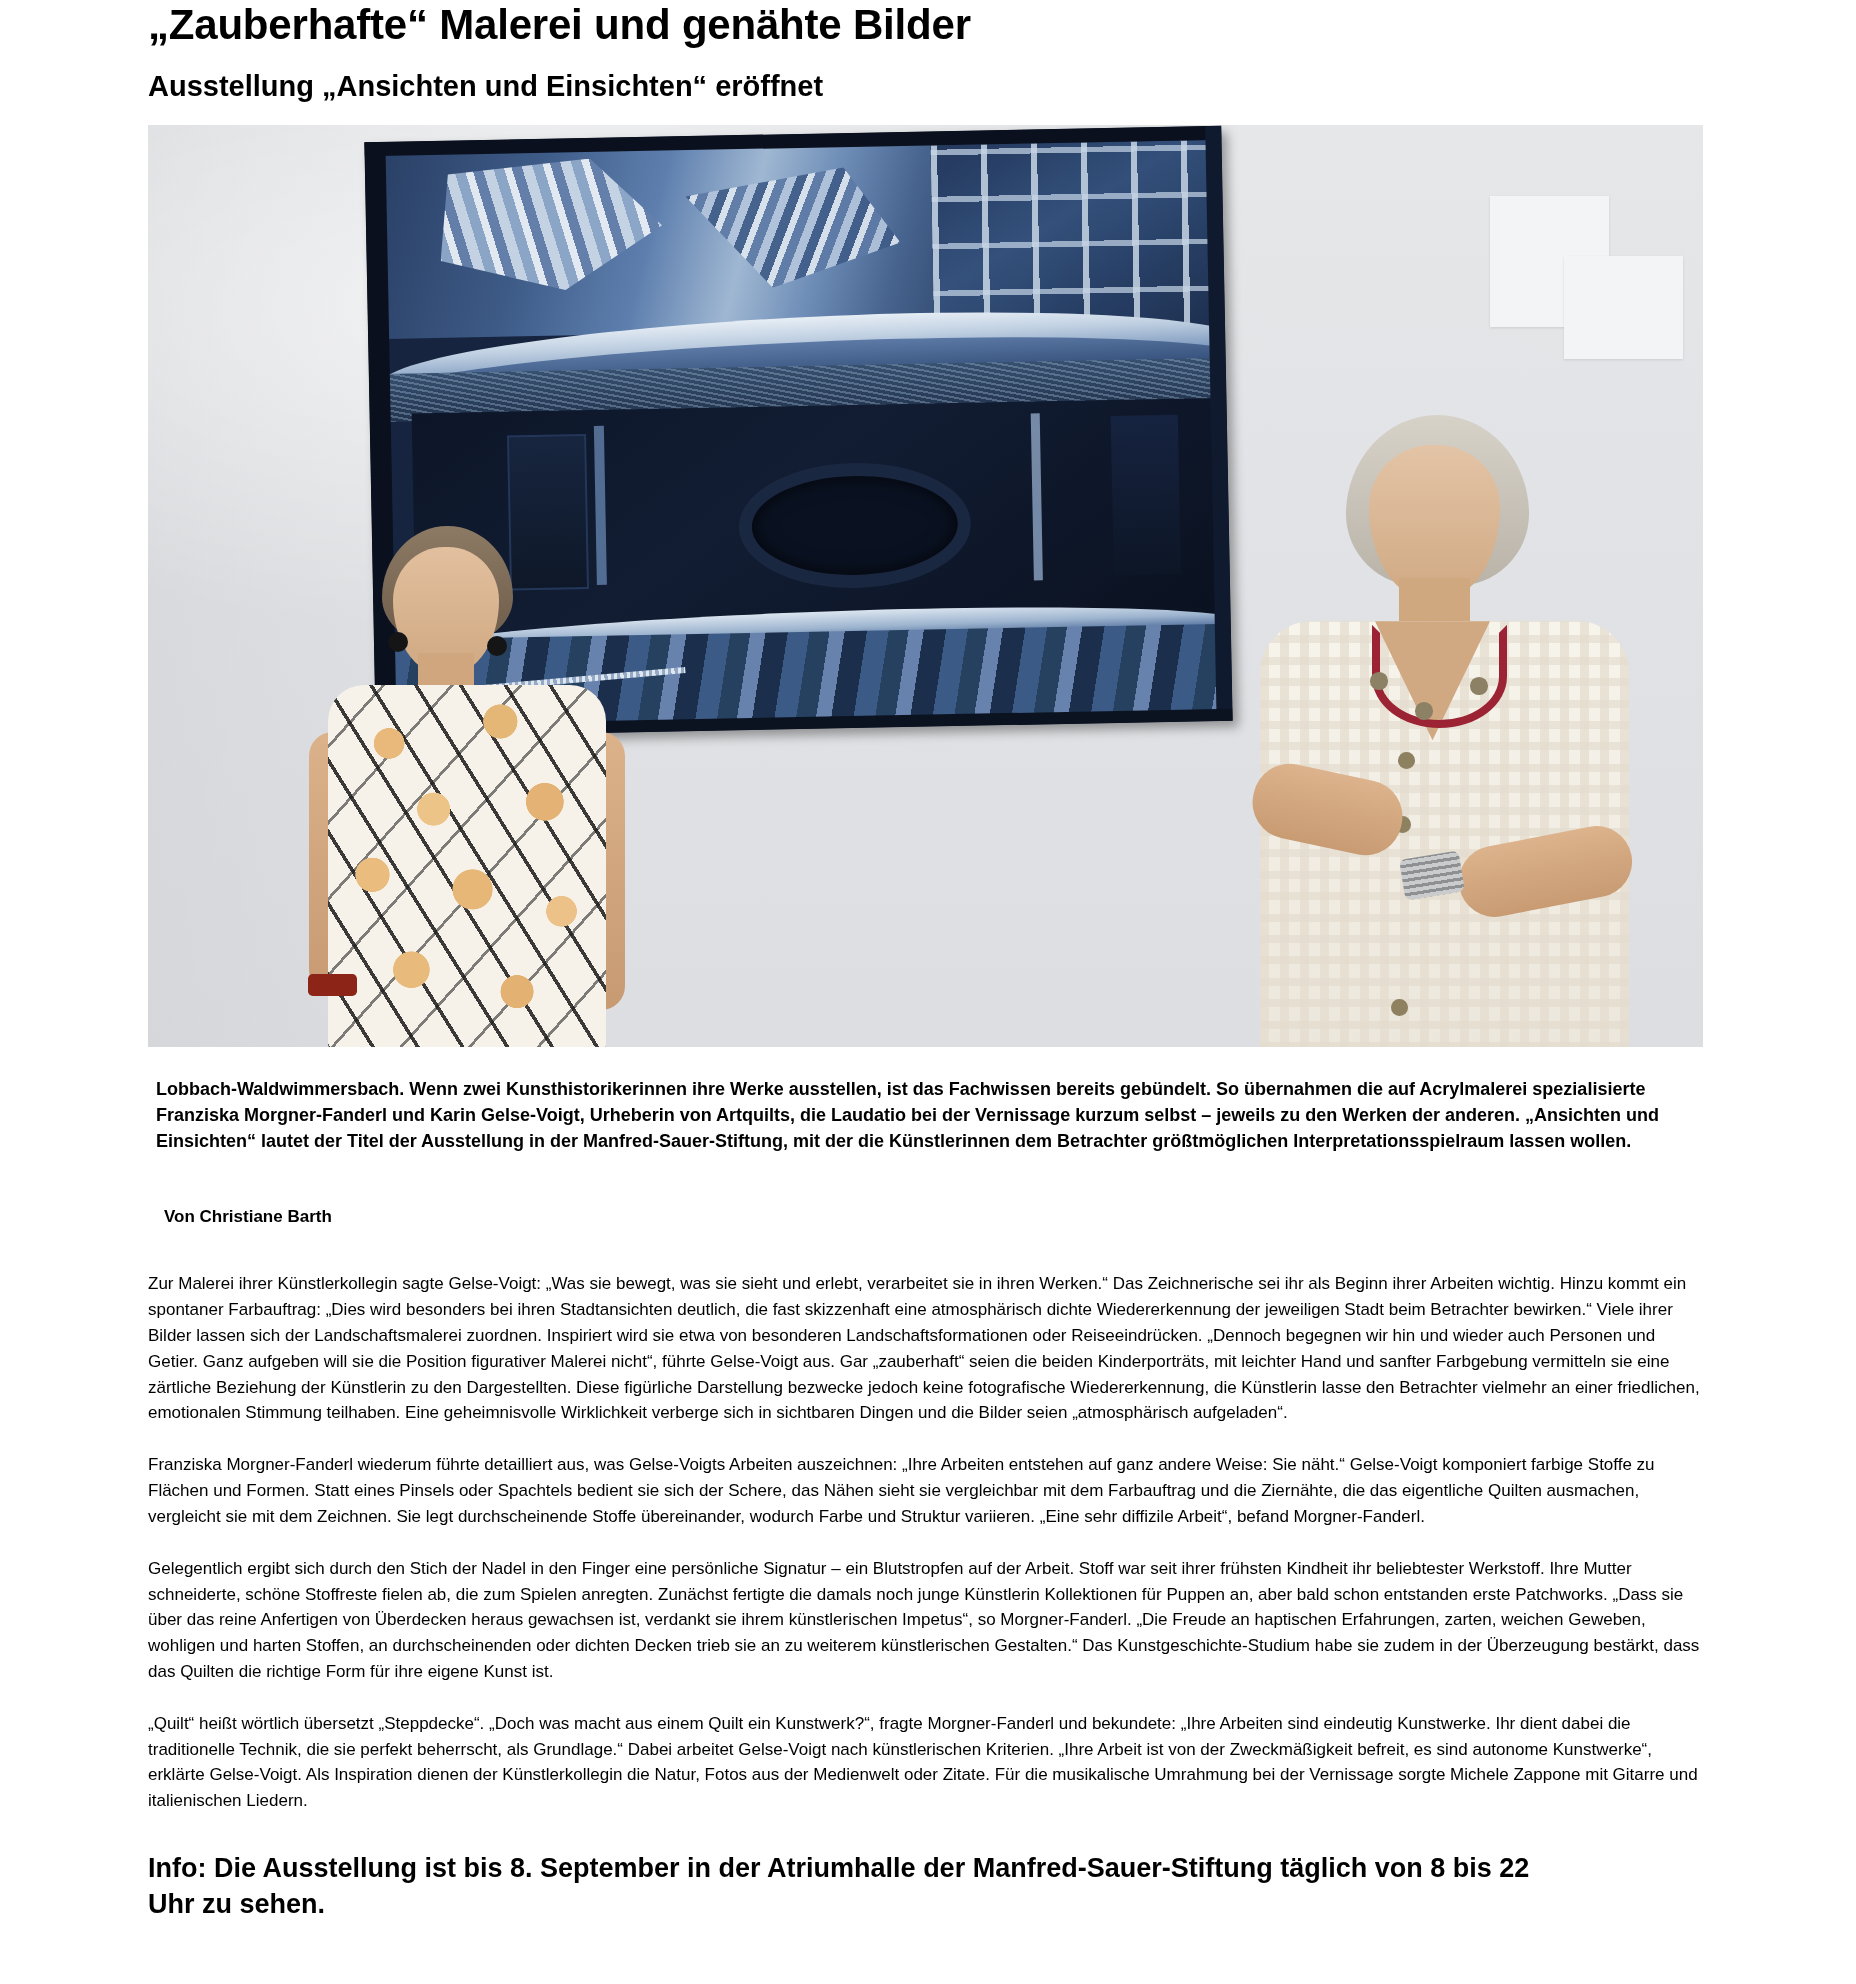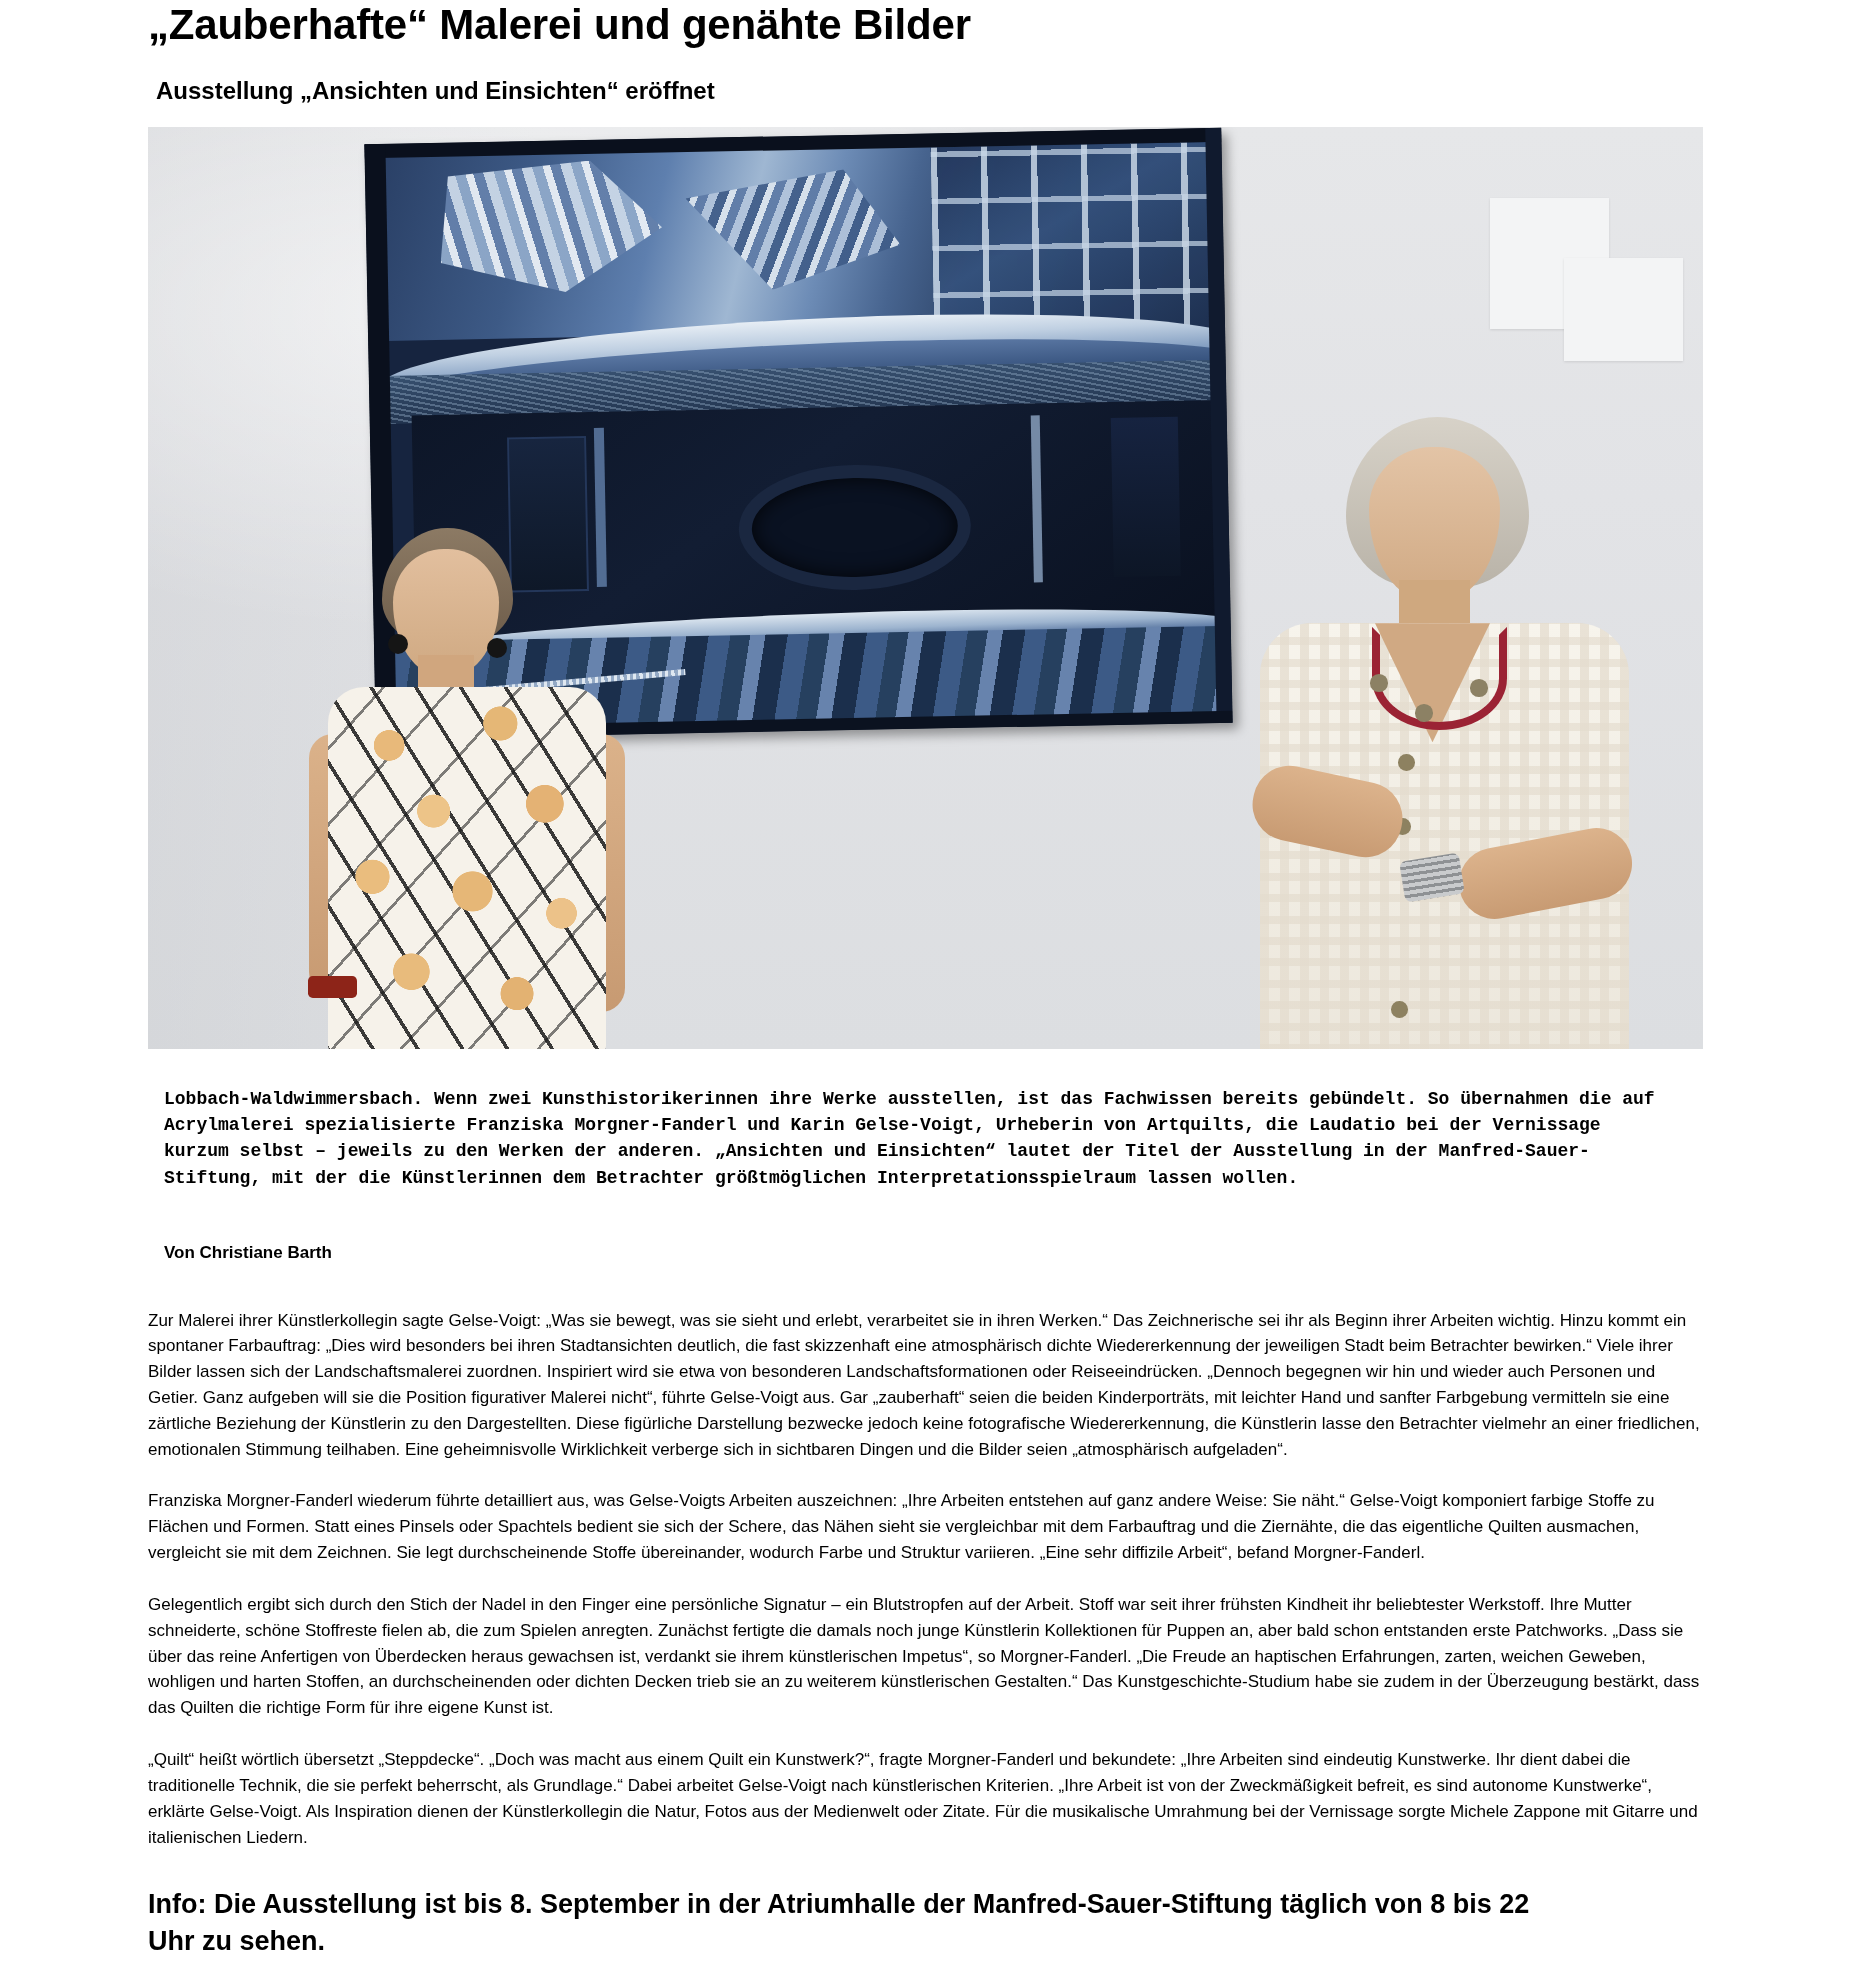--- a/index.html
+++ b/index.html
@@ -29,24 +29,24 @@
 
   
   .h1 {
     font-size: 42px;
     font-weight: bold;
     line-height: 1.18;
     letter-spacing: -0.2px;
     margin: 0;
   }
   .h2 {
-    font-size: 24px;
+    font-size: 29px;
     font-weight: bold;
     line-height: 1.2;
-    margin: 8px;
+    margin: 0;
     padding-top: 19px;
   }
 
   
   .photo-wrap {
     margin-top: 22px;
     width: 1555px;
     height: 922px;
     position: relative;
     overflow: hidden;
@@ -288,24 +288,23 @@
               background: linear-gradient(180deg,#dcb38c,#c89b73); border-radius: 36px; transform: rotate(-11deg); }
   .pr-bangle { position:absolute; left: 158px; top: 440px; width: 60px; height: 41px;
                background: repeating-linear-gradient(0deg,#c9cbcd 0 4px,#8e9194 4px 7.1px);
                border-radius: 6.4px; transform: rotate(-9deg); }
 
   
   .lead {
     font-size: 18px;
     font-weight: bold;
     line-height: 1.46;
-    margin: 16px;
+    margin: 8px;
     padding-top: 20.6px;
     width: 1505px;
-    font-family: Liberation Mono, monospace;
   }
   .byline {
     font-size: 17px;
     line-height: 1.5;
     margin: 16px;
     padding-top: 33px;
     font-weight: bold;
   }
   p.body {
     font-size: 17px;

